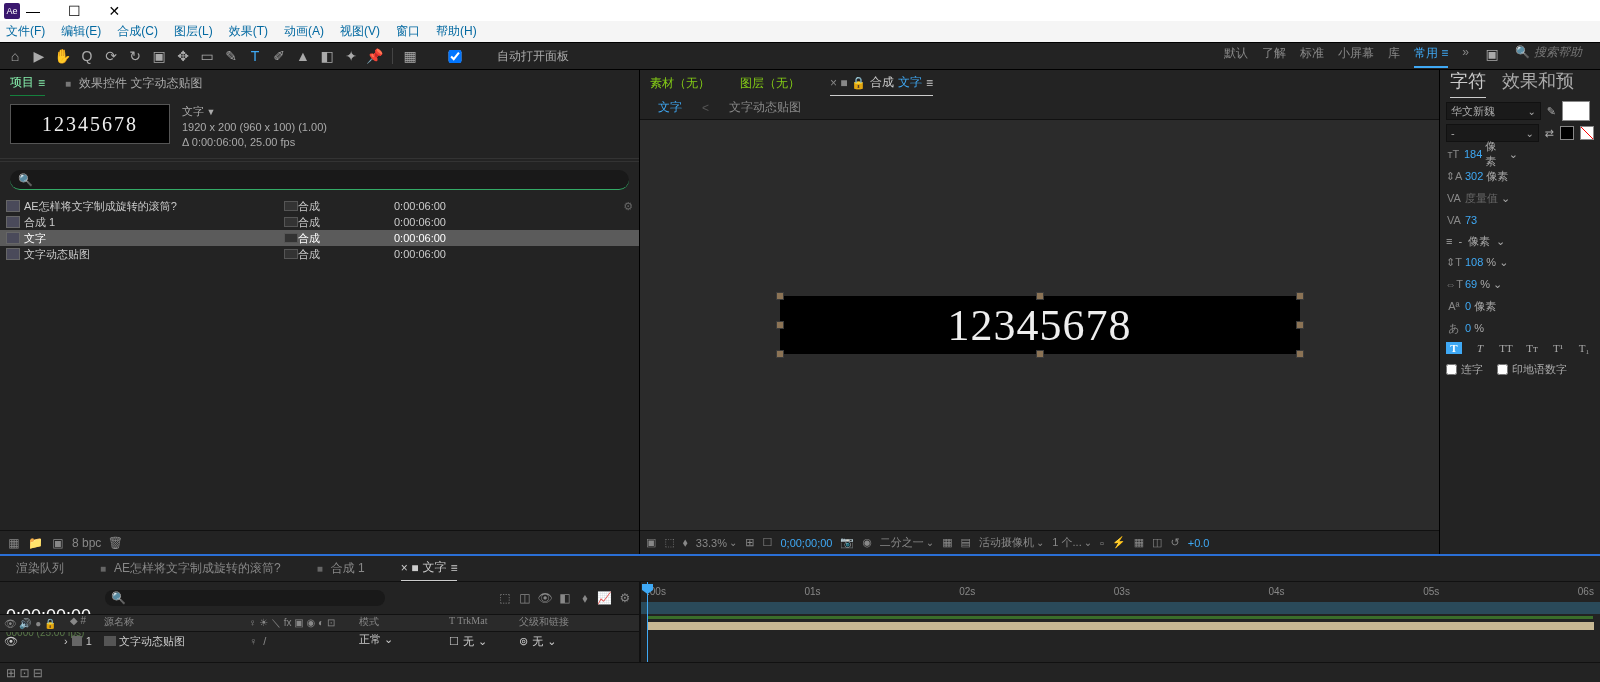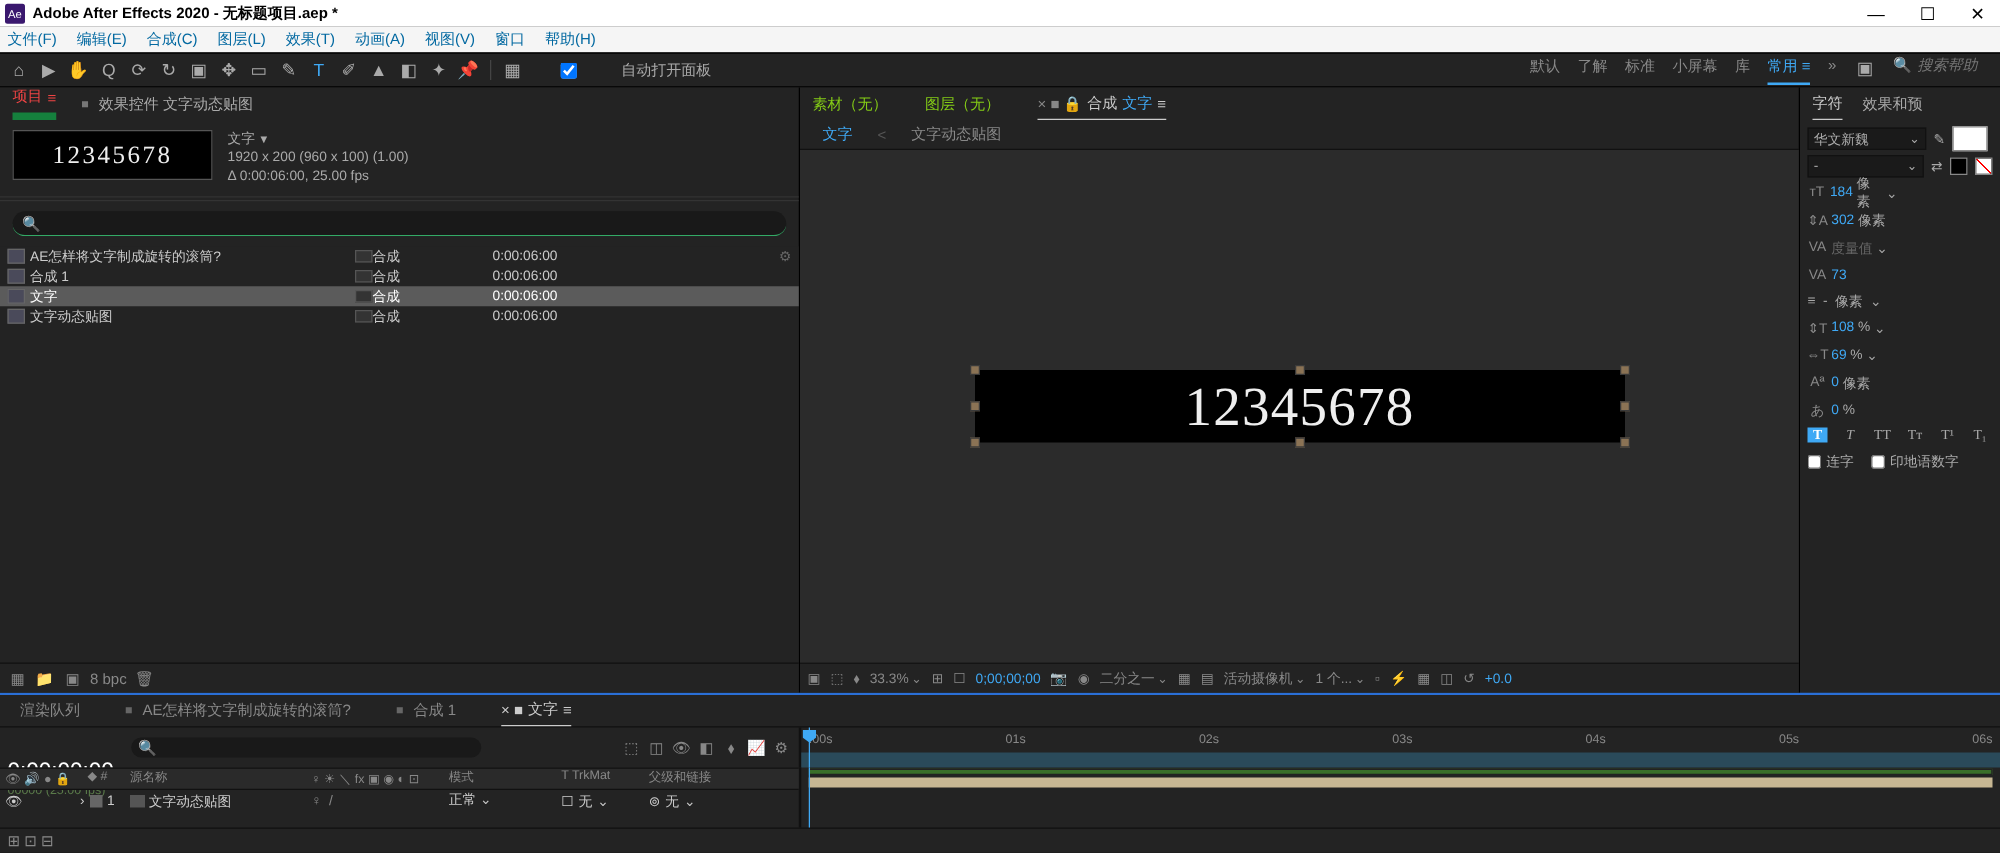--- a/index.html
+++ b/index.html
@@ -16,21 +16,21 @@
 .toolbar .sep { width:1px; height:16px; background:#444; margin:0 2px; }
 .toolbar .right { margin-left:auto; display:flex; align-items:flex-start; gap:14px; }
 .toolbar .ws { color:#888; font-size:12px; }
 .toolbar .ws.active { color:#3fa9f5; border-bottom:2px solid #3fa9f5; padding-bottom:4px; }
 .toolbar .search { display:flex; align-items:center; gap:4px; color:#888; }
 .toolbar input { background:transparent; border:none; color:#ccc; font-size:12px; outline:none; width:60px;font-style:italic; }
 .main { display:flex; height:484px; }
 .left-panel { width:640px; border-right:1px solid #000; display:flex; flex-direction:column; background:#232323; }
 .panel-tabs { height:26px; display:flex; align-items:end; padding:0 10px; gap:20px; font-size:12px; }
 .panel-tabs .tab { color:#aaa; padding-bottom:4px; display:flex; align-items:center; gap:4px;}
-.panel-tabs .tab.active { color:#ef4444; border-bottom:6px solid #15803d; }
+.panel-tabs .tab.active { color:#86efac; border-bottom:1px solid #15803d; }
 .panel-tabs .tab.inactive::before { content:"■"; color:#777; margin-right:4px; font-size:10px;}
 .preview-area { display:flex; padding:8px 10px; gap:12px; }
 .thumb { width:160px; height:40px; background:#000; border:1px solid #555; display:flex; align-items:center; justify-content:center; font-size:20px; color:#eee; font-family:serif; letter-spacing:2px;}
 .thumb-info { font-size:11px; color:#aaa; line-height:15px; }
 .thumb-info .name::after { content:" ▼"; font-size:9px; }
 .thumb-bot { border-top:1px solid #333; border-bottom:1px solid #333; height:4px;}
 .search-row { padding:8px 10px; }
 .search-row .box { background:#191919; height:20px; border-radius:10px; display:flex; align-items:center; padding:0 8px; color:#666; border-bottom:1px solid #3a6; }
 .proj-head { height:22px; background:#2d2d2d; display:flex; align-items:center; padding:0 18px; color:#aaa; font-size:11px; border-top:1px solid #111; border-bottom:1px solid #111;}
 .proj-head .n { width:268px;} .proj-head .lbl{width:14px;} .proj-head .ty{width:58px;} .proj-head .sz{width:38px;} .proj-head .md{width:66px;} .proj-head .fp{flex:1;}
@@ -53,21 +53,21 @@
 .layer-box .txt { font-size:44px; color:#eee; font-family:serif; letter-spacing:1px;}
 .handle { position:absolute; width:8px; height:8px; background:#8b7355; border:1px solid #3a3a3a;}
 .h-tl{top:-4px;left:-4px}.h-tr{top:-4px;right:-4px}.h-bl{bottom:-4px;left:-4px}.h-br{bottom:-4px;right:-4px}
 .h-tm{top:-4px;left:50%;margin-left:-4px}.h-bm{bottom:-4px;left:50%;margin-left:-4px}
 .h-ml{top:50%;left:-4px;margin-top:-4px}.h-mr{top:50%;right:-4px;margin-top:-4px}
 .viewer-foot { height:24px; background:#232323; border-top:1px solid #111; display:flex; align-items:center; padding:0 6px; gap:8px; color:#888; font-size:11px;}
 .viewer-foot .dd { display:flex; align-items:center; gap:2px;}
 .viewer-foot .dd::after { content:"⌄"; font-size:10px;}
 .viewer-foot .blue { color:#3fa9f5;}
 .right-panel { width:160px; display:flex; flex-direction:column; background:#232323;}
-.rp-tabs { height:26px; display:flex; align-items:flex-end; padding:0 10px; gap:16px; font-size:12px;}
+.rp-tabs { height:26px; display:flex; align-items:center; padding:0 10px; gap:16px; font-size:18px;}
 .rp-tabs .tab { color:#aaa; padding-bottom:4px;}
 .rp-tabs .tab.active { color:#ccc; border-bottom:1px solid #ccc;}
 .rp-body { padding:4px 6px; font-size:11px; color:#aaa;}
 .rp-row { display:flex; align-items:center; gap:6px; height:22px;}
 .rp-row .dd { flex:1; background:#1a1a1a; height:18px; display:flex; align-items:center; padding:0 4px; border:1px solid #111;}
 .rp-row .dd::after { content:"⌄"; margin-left:auto; font-size:10px;}
 .swatch { width:28px; height:20px; background:#fff; border:1px solid #888; position:relative;}
 .rp-grid { display:flex; flex-wrap:wrap; gap:2px 8px;}
 .rp-grid .cell { display:flex; align-items:center; gap:3px; height:20px; width:72px;}
 .rp-grid .ic { width:16px; height:14px; display:flex; align-items:center; justify-content:center; color:#888;}
@@ -94,21 +94,21 @@
 .tl-ruler .ruler { position:absolute; top:4px; left:0; right:0; height:12px; display:flex; justify-content:space-between; padding:0 6px; color:#888; font-size:10px;}
 .tl-ruler .wa { position:absolute; bottom:0; left:0; right:0; height:12px; background:#2a4a5a;}
 .tl-ruler .ph { position:absolute; top:0; bottom:0; left:6px; width:1px; background:#3fa9f5;}
 .tl-ruler .ph::before { content:""; position:absolute; top:2px; left:-5px; width:11px; height:10px; background:#3fa9f5; clip-path:polygon(0 0,100% 0,100% 60%,50% 100%,0 60%);}
 .tl-col-head { height:18px; display:flex; background:#2a2a2a; font-size:10px; color:#888; border-top:1px solid #111; border-bottom:1px solid #111;}
 .tl-col-head .sw { width:64px; display:flex; gap:3px; padding:0 4px; align-items:center;}
 .tl-col-head .num { width:40px; padding-left:6px;}
 .tl-col-head .nm { width:145px;}
 .tl-col-head .av { width:110px; display:flex; align-items:center; gap:4px;}
 .tl-col-head .md { width:90px;}
-.tl-col-head .tk { width:70px;}
+.tl-col-head .tk { width:70px;font-family:Liberation Serif, serif;}
 .tl-col-head .pr { width:110px;}
 .tl-layer-row { height:18px; display:flex; font-size:11px; color:#ccc;}
 .tl-layer-row .sw { width:64px; display:flex; gap:3px; padding:0 4px; align-items:center;}
 .tl-layer-row .num { width:40px; display:flex; align-items:center; gap:4px;}
 .tl-layer-row .num .lbl { width:10px; height:10px; background:#666;}
 .tl-layer-row .nm { width:145px; display:flex; align-items:center; gap:3px;}
 .tl-layer-row .nm .ico { width:12px;height:10px;background:#555;}
 .tl-layer-row .av { width:110px; display:flex; align-items:center; gap:6px; color:#888;}
 .tl-layer-row .md { width:90px;}
 .tl-layer-row .tk { width:70px; display:flex; align-items:center; gap:4px;}
@@ -117,21 +117,20 @@
 .tl-track .bar { position:absolute; top:1px; left:6px; right:6px; height:5px; background:#3a6e2a; border:1px solid #222;}
 .tl-track .bar2 { position:absolute; top:8px; left:6px; right:6px; height:8px; background:#c7b793;}
 .tl-track .ph { position:absolute; top:0; bottom:0; left:6px; width:1px; background:#3fa9f5;}
 .tl-foot { height:20px; display:flex; align-items:center; padding:0 6px; gap:6px; color:#888; border-top:1px solid #111;}
 </style>
 </head>
 <body>
 
 <div class="titlebar">
   <div class="ae-icon">Ae</div>
-  <div class="title">Adobe After Effects 2020 - 无标题项目.aep *</div>
   <div class="win-btns">
     <span>—</span>
     <span>☐</span>
     <span>✕</span>
   </div>
 </div>
 
 <div class="menubar">
   <span>文件(F)</span>
   <span>编辑(E)</span>

